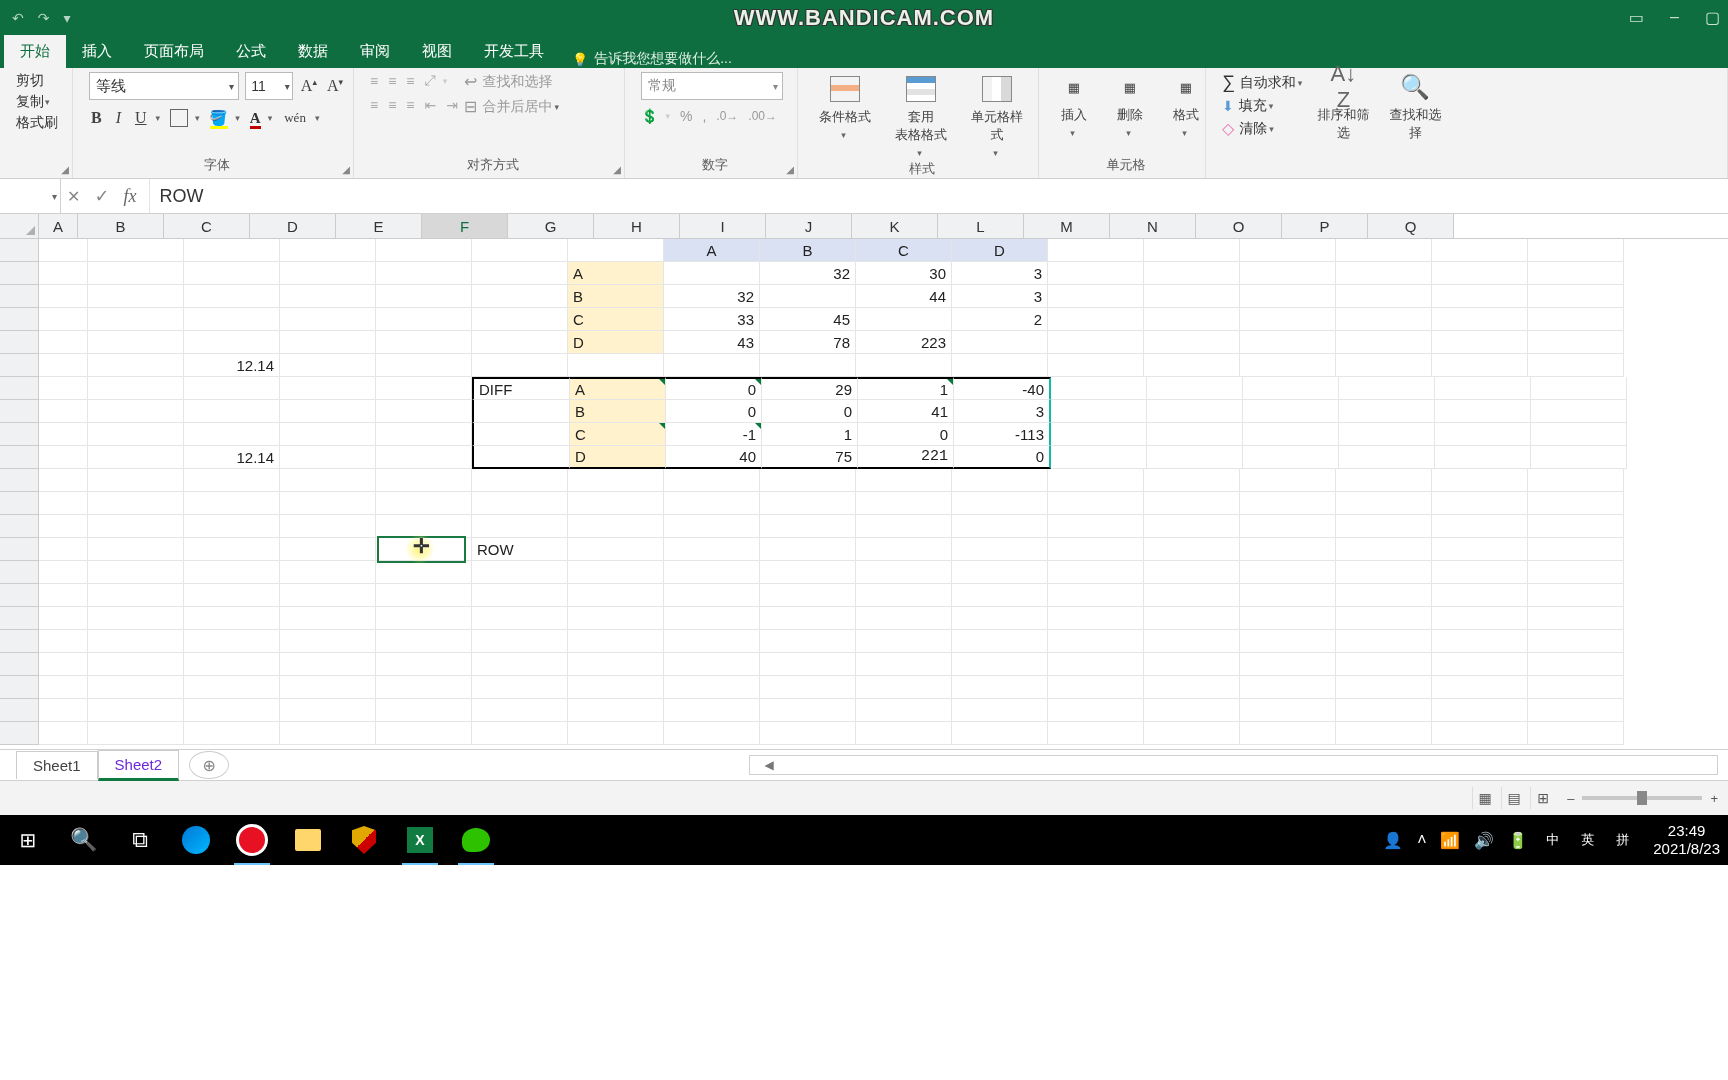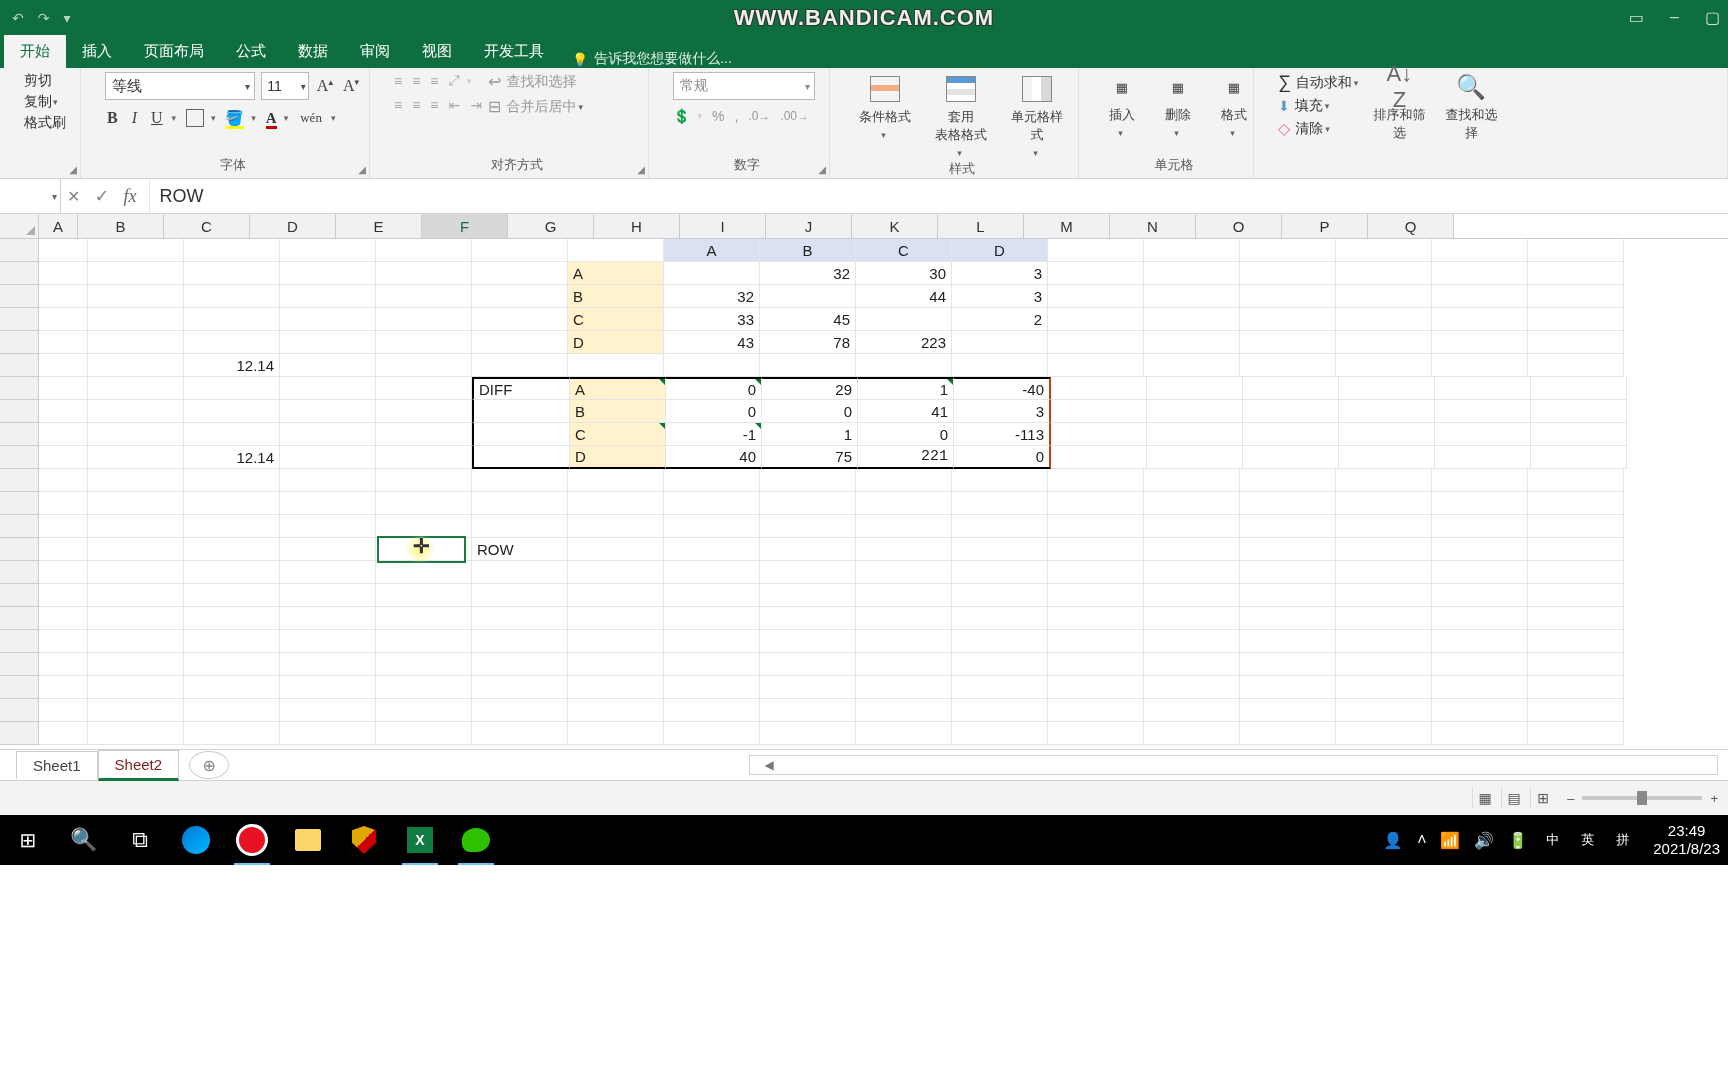--- a/index.html
+++ b/index.html
@@ -57,21 +57,21 @@
   
   
   .ribbon-body {
     height: 110px;
     background: #f3f3f3;
     border-bottom: 1px solid #d0d0d0;
     display: flex;
   }
   .ribbon-group {
     border-right: 1px solid #e0e0e0;
-    padding: 4px 8px 2px 24px;
+    padding: 4px 8px 2px 16px;
     display:flex;
     flex-direction: column;
     justify-content: space-between;
     position: relative;
   }
   .group-content { flex:1; display:flex; align-items:flex-start; }
   .group-label { text-align:center; font-size:13px; color:#5a5a5a; padding:2px 0; }
   .dialog-launcher { position:absolute; right:3px; bottom:3px; font-size:10px; color:#888; }
   
   .clipboard-stack { display:flex; flex-direction:column; gap:3px; font-size:14px; color:#333; }
@@ -142,33 +142,33 @@
   .rows { position:relative; }
   .row { display:flex; height:23px; }
   .rowh { width:38px; background:#eff1f3; border-right:1px solid #ccc; border-bottom:1px solid #ccc; display:flex; align-items:center; justify-content:center; font-size:14px; color:#333;}
   .cell { width:85px; border-right:1px solid #e5e5e5; border-bottom:1px solid #e5e5e5; display:flex; align-items:center; padding:0 5px; font-size:15px; color:#222;}
   .cell.r{justify-content:flex-end;}
   .cell.hdr{background:#d9e1f2;justify-content:center;font-weight:normal;}
   .cell.rowlab{background:#fff2cc;}
   .cell.bb{border-bottom:2px solid #000;}
   .cell.bt{border-top:2px solid #000;}
   .cell.bl{border-left:2px solid #000;}
-  .cell.br{border-right:2px solid #c2410c;}
+  .cell.br{border-right:2px solid #14b8a6;}
   .green-tri{position:relative;}
   .green-tri::after{content:"";position:absolute;right:0;top:0;border-right:6px solid #0a7a3c;border-bottom:6px solid transparent;}
   
   .active-cell-frame{position:absolute; border:2px solid #1a7a42; pointer-events:none; z-index:5;}
   .cursor-dot{position:absolute; width:30px; height:30px; border-radius:50%; background:radial-gradient(circle,#fff56a 0%,rgba(255,245,106,0) 70%); z-index:7; pointer-events:none;}
   .cursor-plus{position:absolute;font-size:20px;color:#333;z-index:8;pointer-events:none;font-weight:bold;text-shadow:0 0 2px #fff;}
   
   
   .sheet-bar { height:30px; display:flex; align-items:center; border-top:1px solid #d0d0d0; background:#fff; }
   .sheet-tabs { display:flex; align-items:center; padding-left:16px; gap:0; }
   .sheet-tab { padding:5px 16px; border:1px solid #ccc; border-bottom:none; font-size:15px; background:#fff; color:#444;}
-  .sheet-tab.active{border-bottom:3px solid #0f7a3f; background:#fff; color:#7f1d1d; font-weight:normal;}
+  .sheet-tab.active{border-bottom:3px solid #0f7a3f; background:#fff; color:#6d28d9; font-weight:normal;}
   .add-sheet{padding:4px 10px; color:#888; font-size:16px; border:1px solid #ccc; border-radius:50%; width:18px;height:18px;display:flex;align-items:center;justify-content:center;margin-left:10px;}
   .hscroll{flex:1;}
   .hscroll-box{height:18px;margin:0 10px 0 0;border:1px solid #d0d0d0;display:flex;align-items:center;}
   .hscroll-l,.hscroll-r{width:18px;text-align:center;color:#777;font-size:12px;}
   
   
   .status-bar { height:34px; background:#f3f3f3; border-top:1px solid #d0d0d0; display:flex; align-items:center; justify-content:flex-end; padding:0 10px; gap:4px; font-size:13px; color:#555;}
   .view-btn{width:24px;height:22px;display:flex;align-items:center;justify-content:center;border-left:1px solid #ddd;font-size:14px;}
   .zoom-slider{display:flex;align-items:center;gap:8px;margin-left:8px;}
   .slider-track{width:120px;height:4px;background:#c8c8c8;position:relative;}

